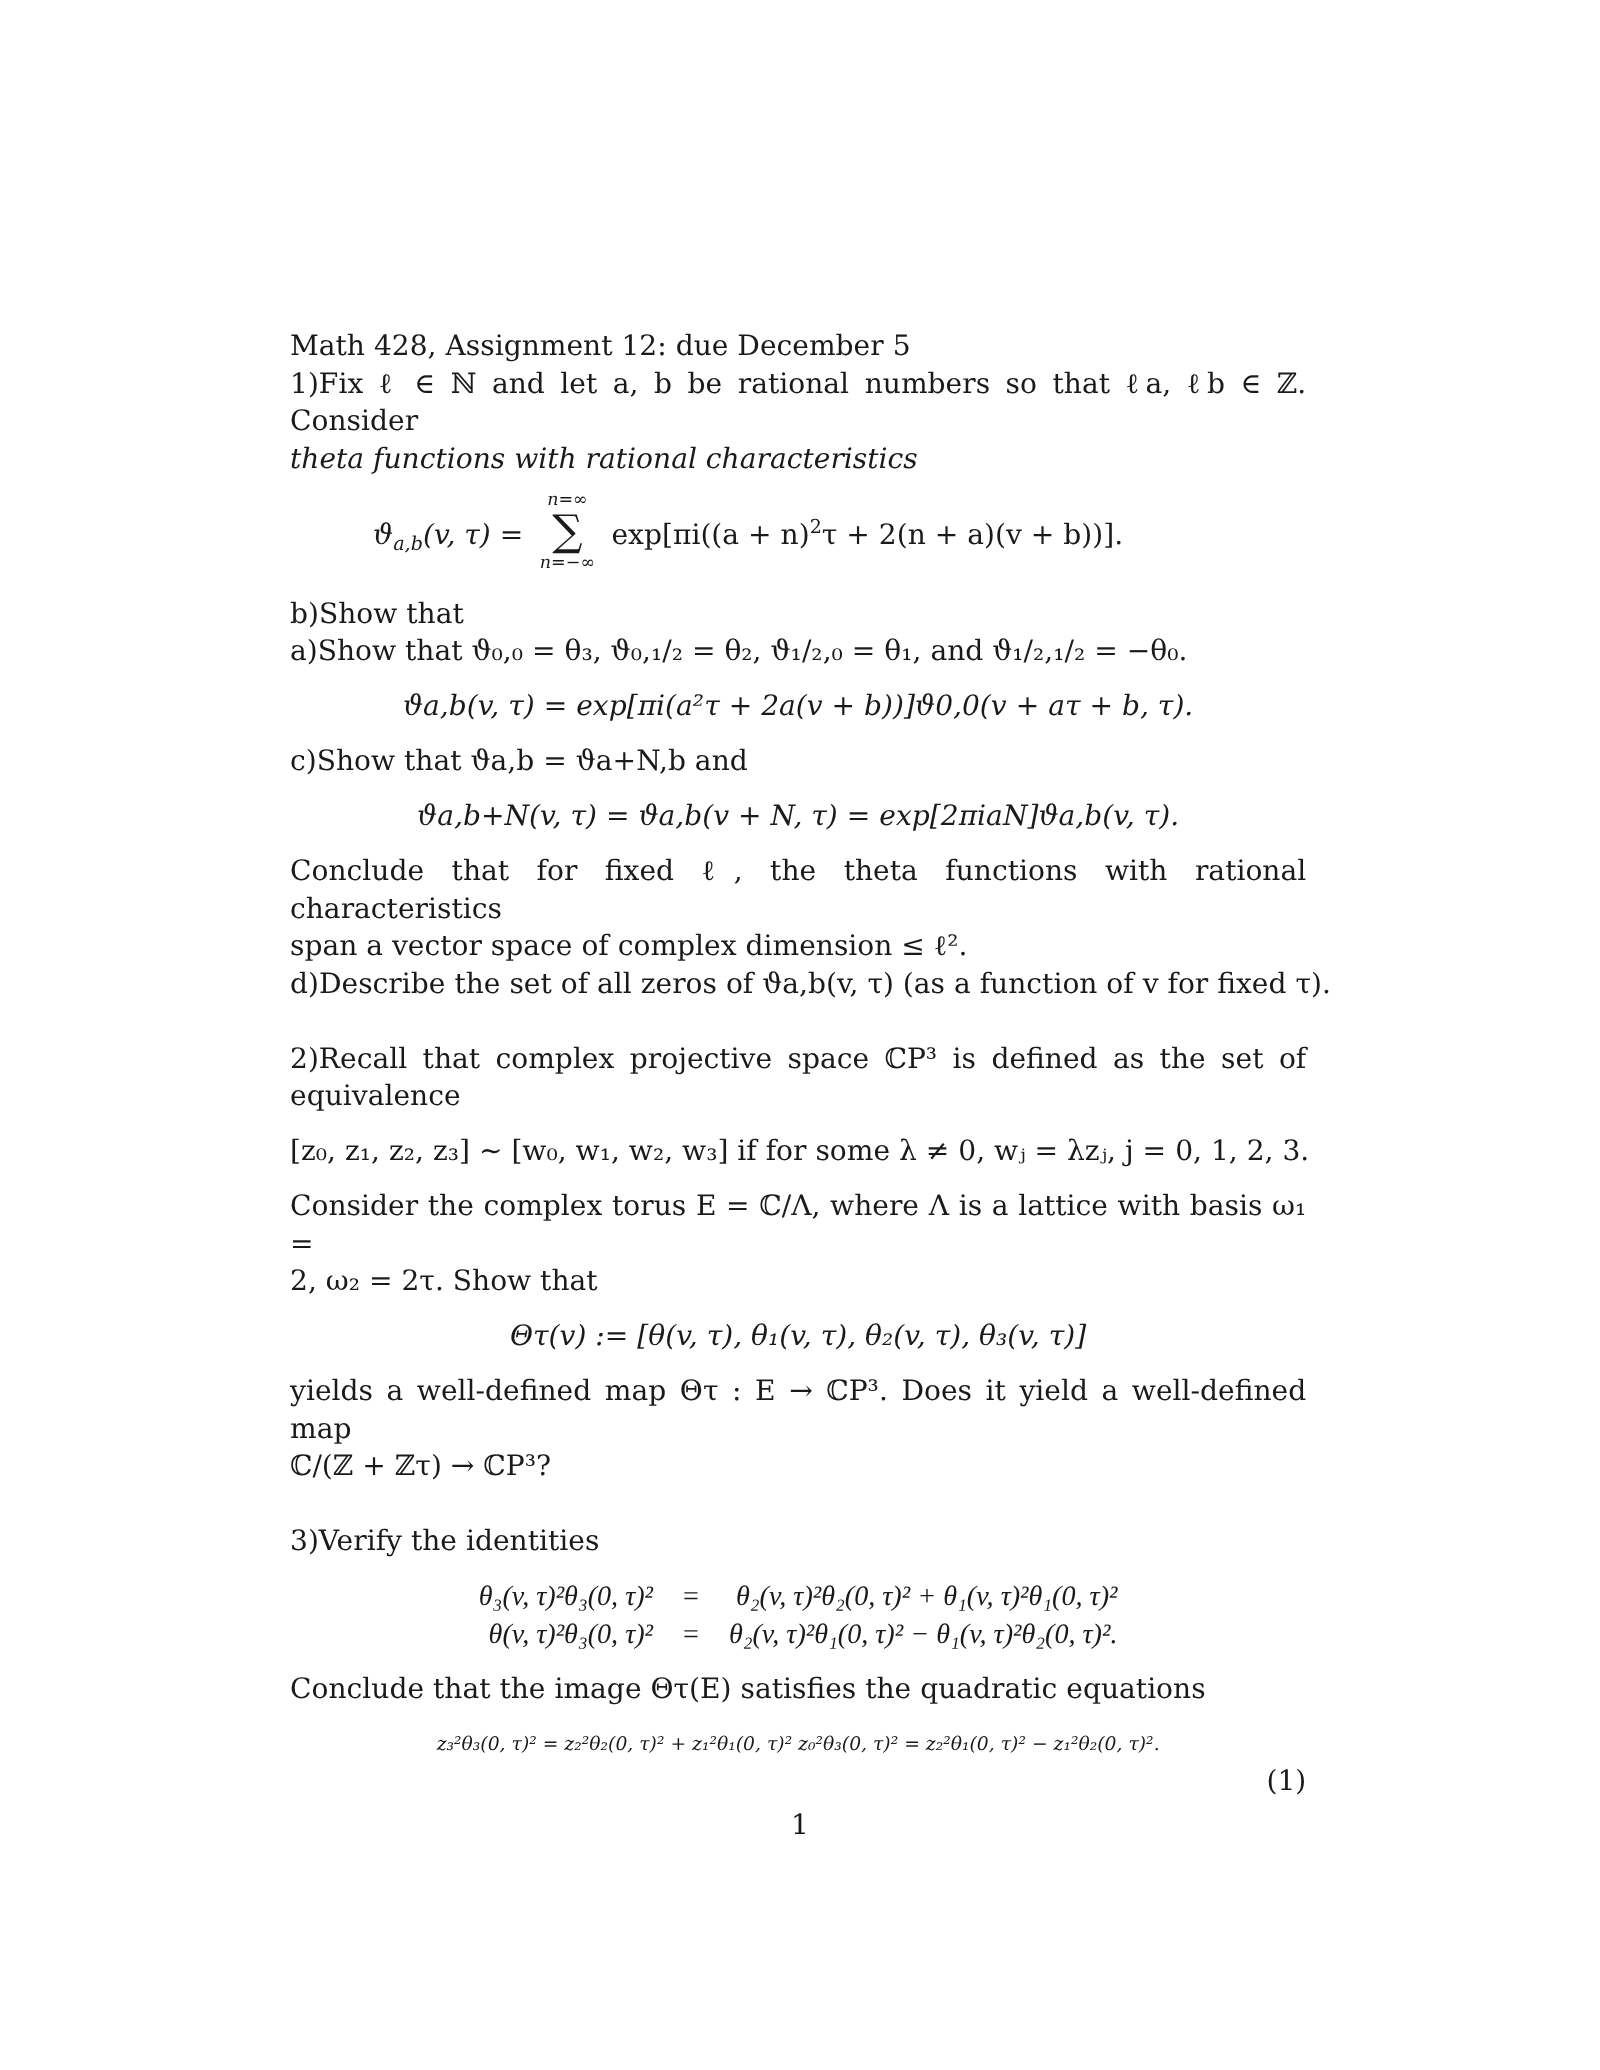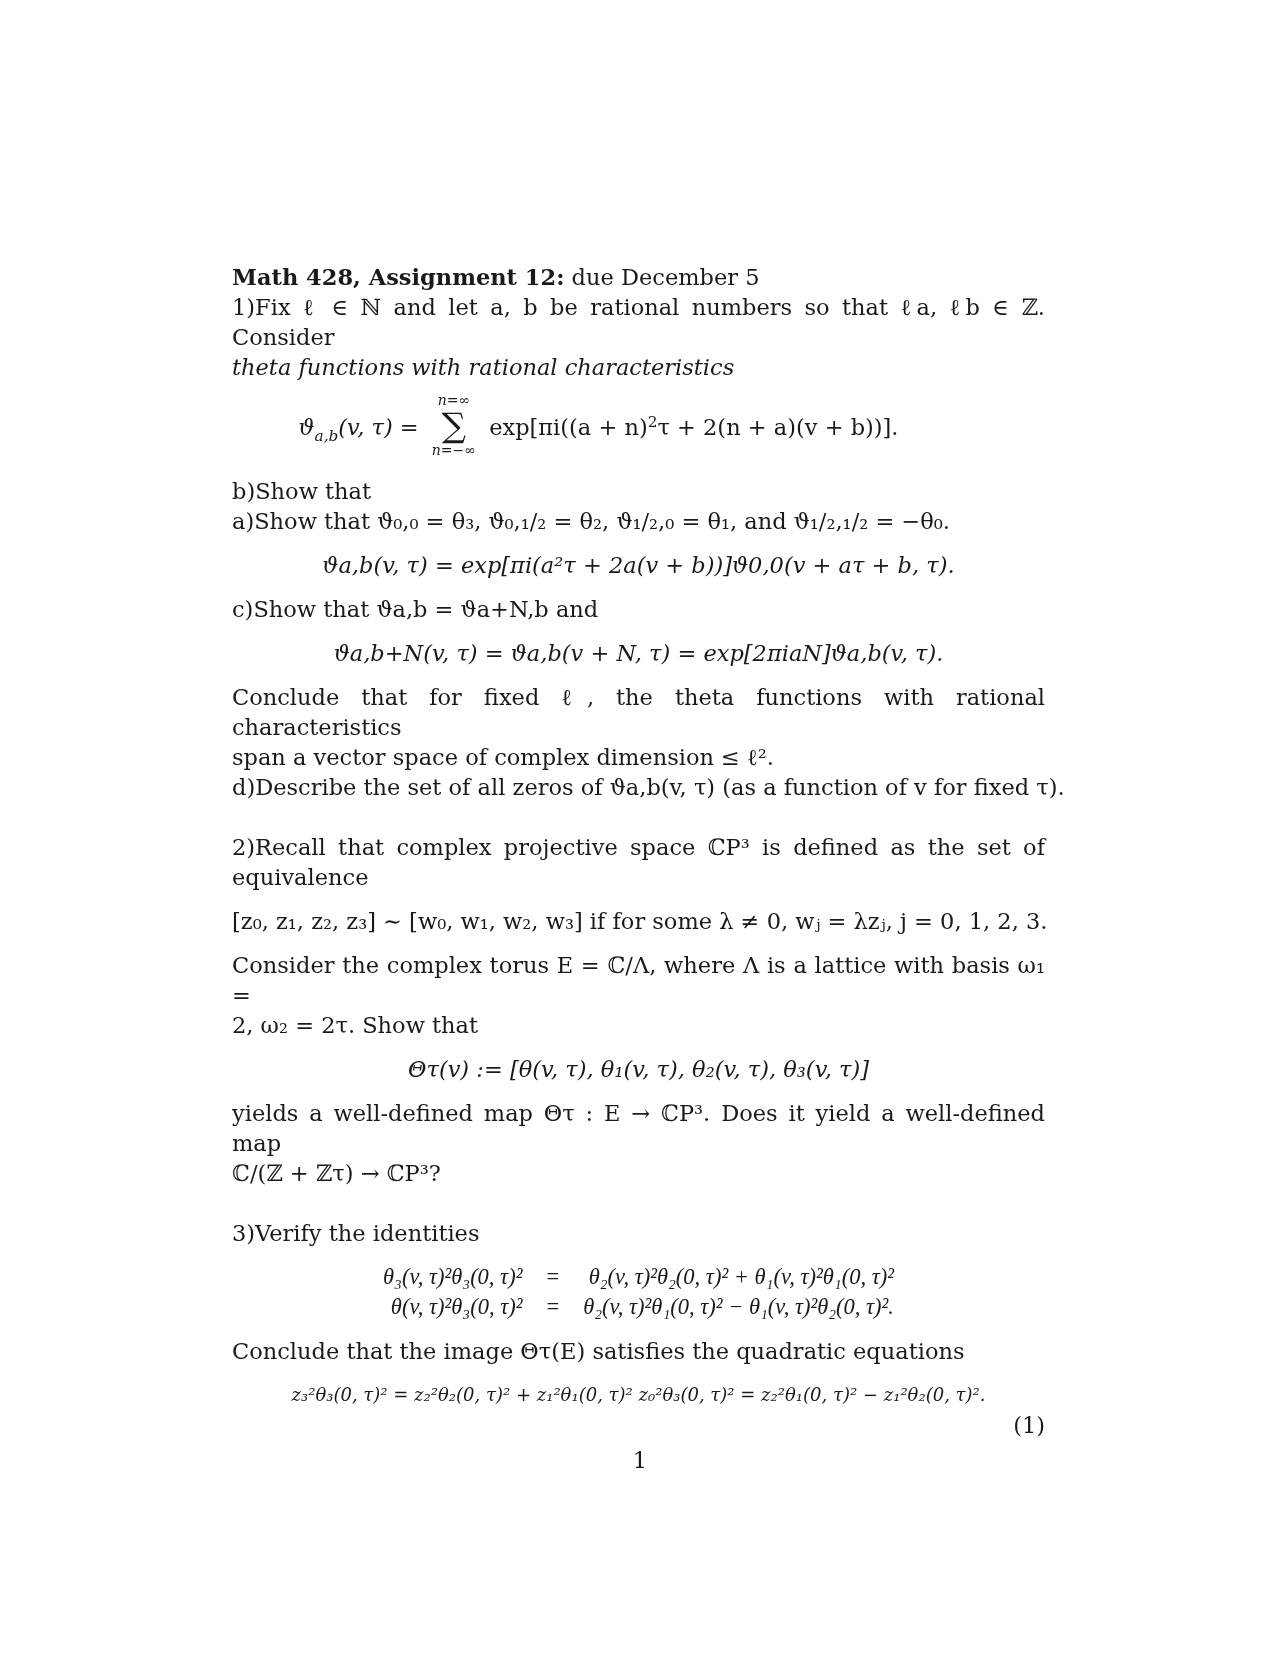--- a/index.html
+++ b/index.html
@@ -1,21 +1,21 @@
 <!DOCTYPE html>
 <html><head>
 <meta charset="utf-8">
 <style>
   html, body { margin: 0; padding: 0; background: #ffffff; }
   body { width: 1280px; height: 1656px; position: relative; overflow: hidden;
          font-family: "DejaVu Serif", "Liberation Serif", serif; color: #1a1a1a; }
   .page { position: absolute; left: 232px; top: 262px; width: 813px; font-size: 22.5px; line-height: 30px; }
   .line { display: block; white-space: nowrap; }
   .just { text-align: justify; text-align-last: justify; white-space: normal; }
-  .b { font-weight: bold; }
+  .b { font-weight: normal; }
   .i { font-style: italic; }
   .m { font-style: italic; }
   .eqc { display: block; text-align: center; white-space: nowrap; }
   sub, sup { font-size: 0.68em; line-height: 0; }
   .gap-s { height: 14px; }
   .gap-l { height: 30px; }
   .sum { display: inline-block; vertical-align: middle; text-align: center; margin: 0 6px; position: relative; top: -4px; }
   .sum .lim { display: block; font-size: 14px; line-height: 16px; font-style: italic; }
   .sum .sig { display: block; font-size: 34px; line-height: 34px; font-style: normal; }
   .align-table { margin: 0 auto; border-collapse: collapse; font-family: Liberation Serif, serif; }
@@ -97,17 +97,17 @@
       <td class="l m">θ(v, τ)²θ₃(0, τ)²</td>
       <td class="c">=</td>
       <td class="r m">θ₂(v, τ)²θ₁(0, τ)² − θ₁(v, τ)²θ₂(0, τ)².</td>
     </tr>
   </tbody>
     </table>
 
   <div class="gap-s"></div>
   <span class="line">Conclude that the image Θτ(E) satisfies the quadratic equations</span>
   <div class="gap-s"></div>
-  <span class="eqc m" style="font-size:18px;">z₃²θ₃(0, τ)² = z₂²θ₂(0, τ)² + z₁²θ₁(0, τ)²   z₀²θ₃(0, τ)² = z₂²θ₁(0, τ)² − z₁²θ₂(0, τ)².</span>
+  <span class="eqc m" style="font-size:15px;">z₃²θ₃(0, τ)² = z₂²θ₂(0, τ)² + z₁²θ₁(0, τ)²   z₀²θ₃(0, τ)² = z₂²θ₁(0, τ)² − z₁²θ₂(0, τ)².</span>
   <span class="eqnum">(1)</span>
 </div>
 
 <div class="pagenum">1</div>
 
 </body></html>

